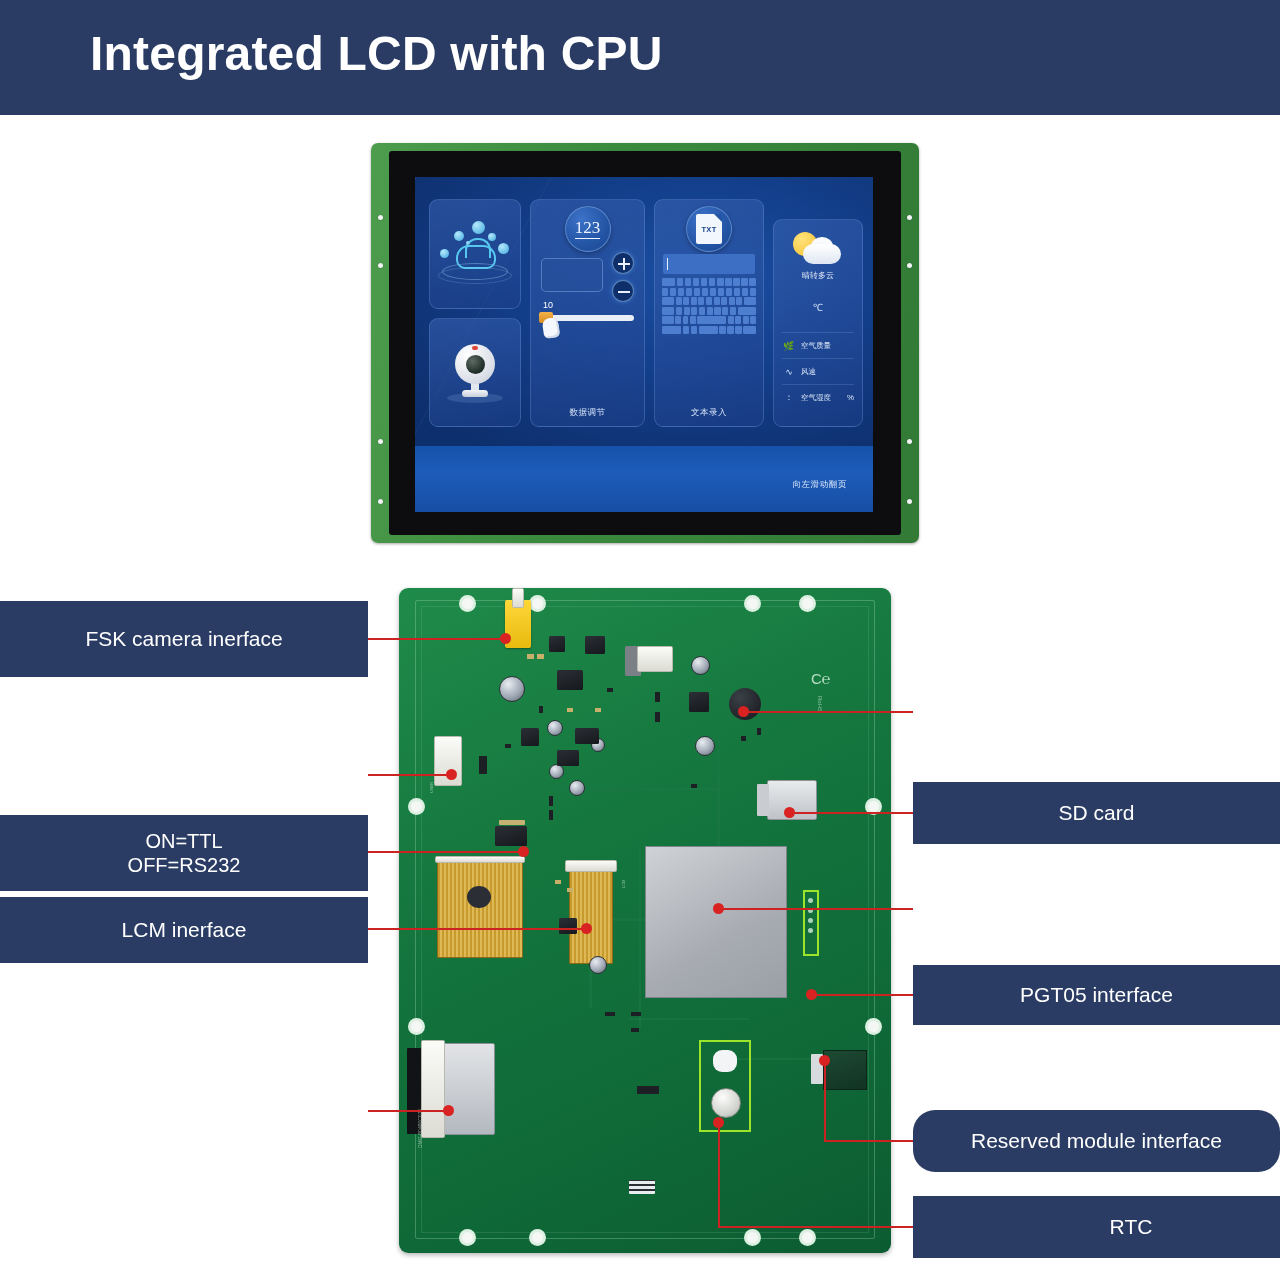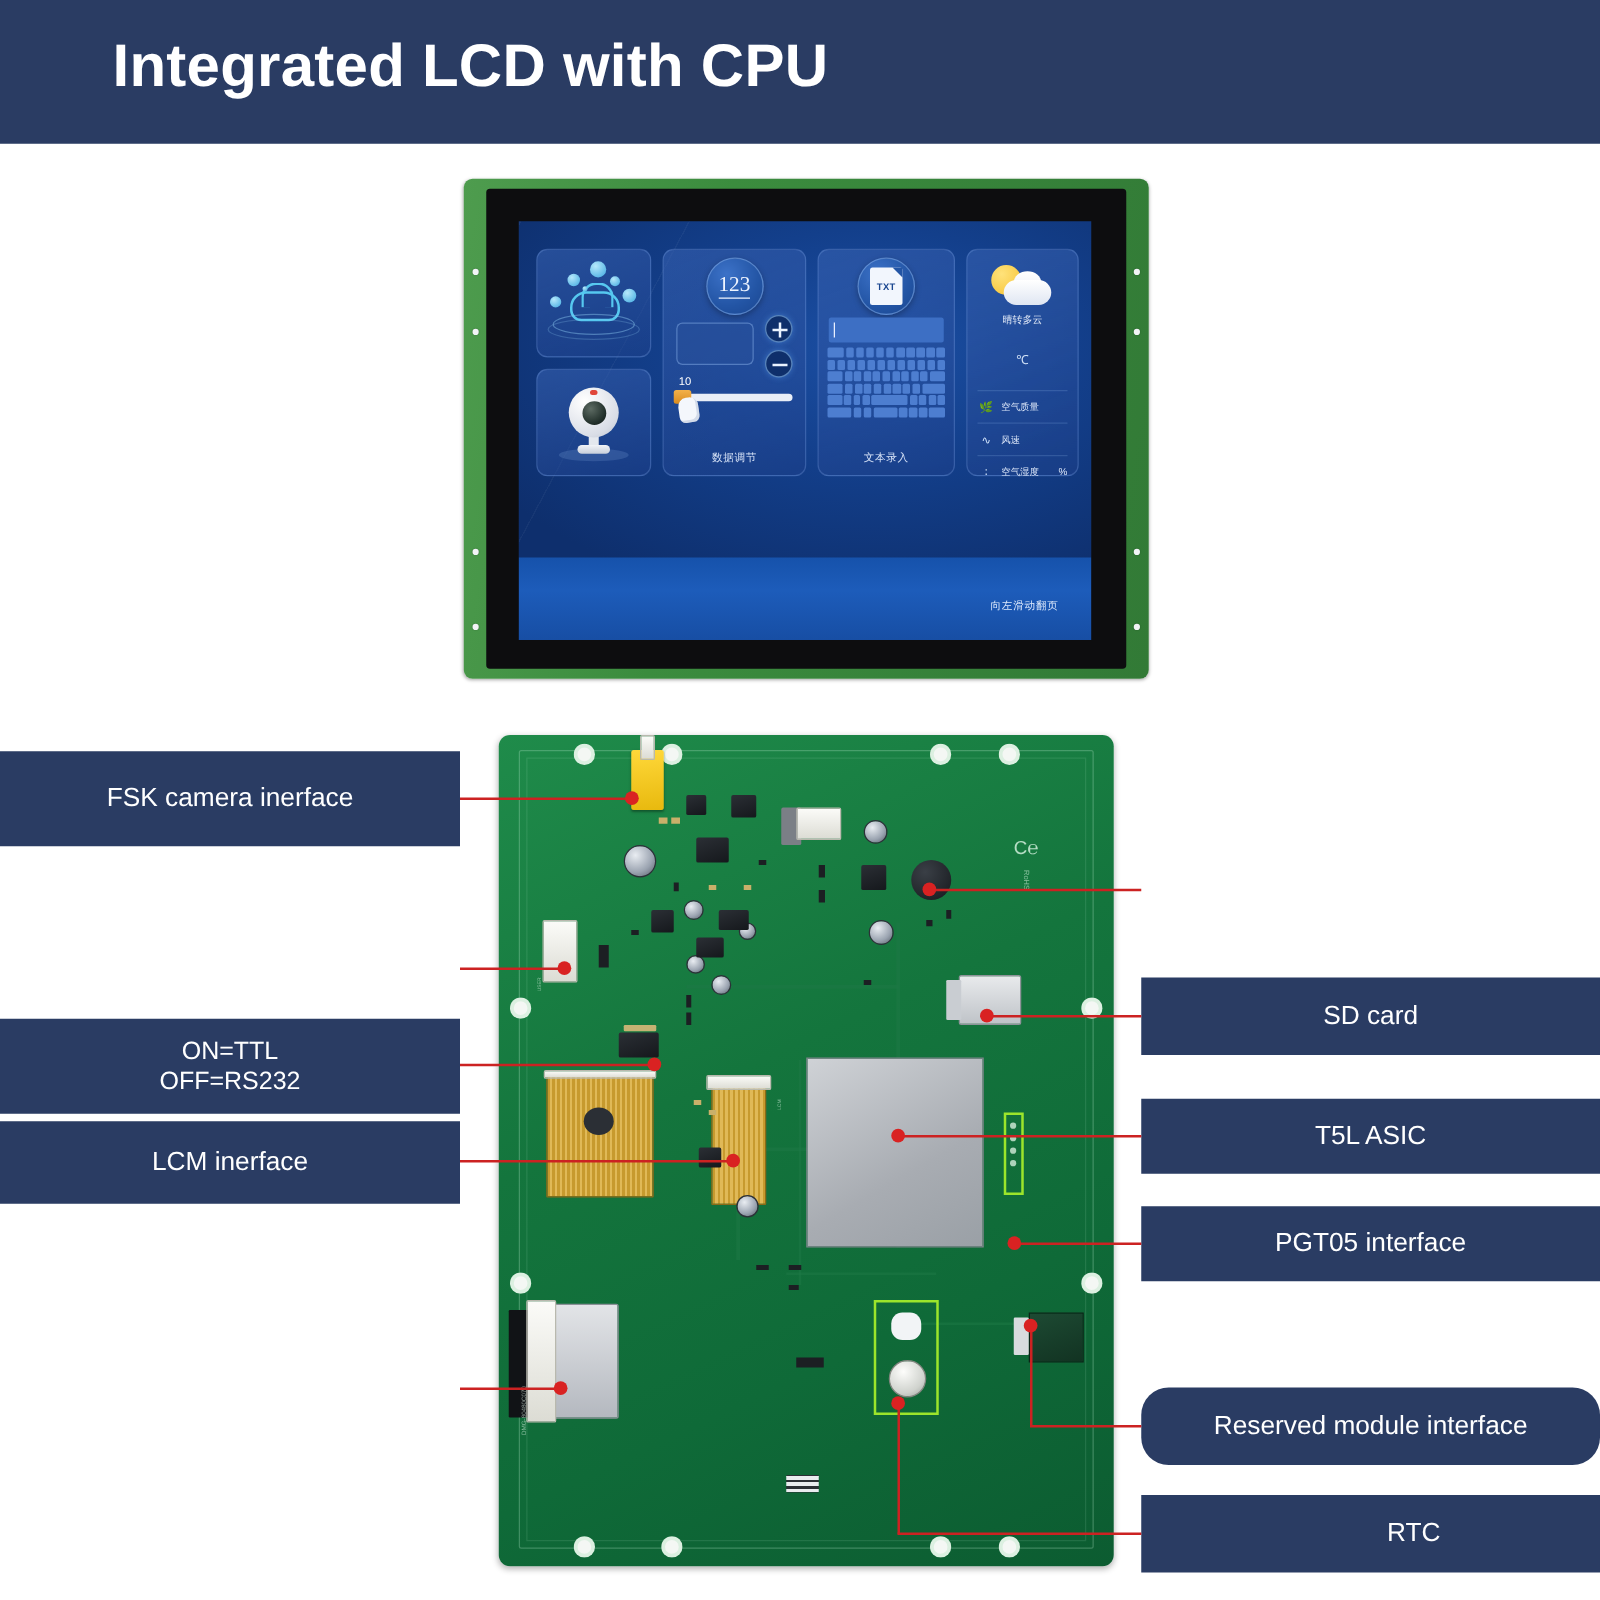--- a/index.html
+++ b/index.html
@@ -24,29 +24,29 @@
       radial-gradient(ellipse 360px 210px at 62% 30%, #1b4fa4 0%, #133f8b 45%, #0e2f6d 100%);
     overflow:hidden; }
   .lcd-screen::after{ content:""; position:absolute; left:0; bottom:0; width:100%; height:66px;
     background:linear-gradient(180deg,#1652ab 0%,#1d5cba 40%,#174ea4 100%);}
   .screen-sheen{ position:absolute; inset:0;
     background:
       linear-gradient(118deg, rgba(255,255,255,.05) 0 2px, transparent 2px 40px),
       linear-gradient(118deg, transparent 0 120px, rgba(255,255,255,.04) 120px 121px, transparent 121px);
     pointer-events:none; }
 
-  .tiles { position:absolute; left:14px; top:22px; right:10px; height:182px;
+  .tiles { position:absolute; left:14px; top:22px; right:10px; height:228px;
     display:flex; gap:9px; z-index:2; }
   .tile { background:linear-gradient(160deg,rgba(56,98,178,.58),rgba(30,64,139,.50));
     border:1px solid rgba(130,170,235,.28); border-radius:9px; position:relative; }
   .col-a { width:92px; display:flex; flex-direction:column; gap:9px; }
   .col-a .tile { flex:1; display:flex; align-items:center; justify-content:center; }
   .tile-mid { width:115px; }
   .tile-kb  { width:110px; }
-  .tile-wx  { flex:1; }
+  .tile-wx  { flex:1;margin-top:20px; }
 
   .tile-caption { position:absolute; left:0; right:0; bottom:7px; text-align:center;
     font-size:8.5px; color:#d8e4f8; letter-spacing:.5px; }
 
   
   .iot-ic { position:relative; width:74px; height:62px; }
   .iot-cloud { position:absolute; left:18px; top:22px; width:40px; height:24px;
     border:2.2px solid #56c8f0; border-radius:13px 13px 9px 9px; }
   .iot-cloud::before{ content:""; position:absolute; left:7px; top:-9px; width:22px; height:18px;
     border:2.2px solid #56c8f0; border-bottom:none; border-radius:12px 12px 0 0; background:transparent;}
@@ -495,23 +495,20 @@
     <span>ON=TTL</span>
     <span>OFF=RS232</span>
   </div>
   <div class="lbl" style="left:0; top:897px; width:368px; height:66px;">
     <span>LCM inerface</span>
   </div>
 
   <div class="lbl" style="left:913px; top:782px; width:367px; height:62px;">
     <span>SD card</span>
   </div>
-  <div class="lbl" style="left:913px; top:879px; width:367px; height:60px;">
-    <span>T5L ASIC</span>
-  </div>
   <div class="lbl" style="left:913px; top:965px; width:367px; height:60px;">
     <span>PGT05 interface</span>
   </div>
   <div class="lbl" style="left:913px; top:1110px; width:367px; height:62px;border-radius:22px;">
     <span>Reserved module interface</span>
   </div>
   <div class="lbl" style="left:913px; top:1196px; width:436px; height:62px;">
     <span>RTC</span>
   </div>
 

